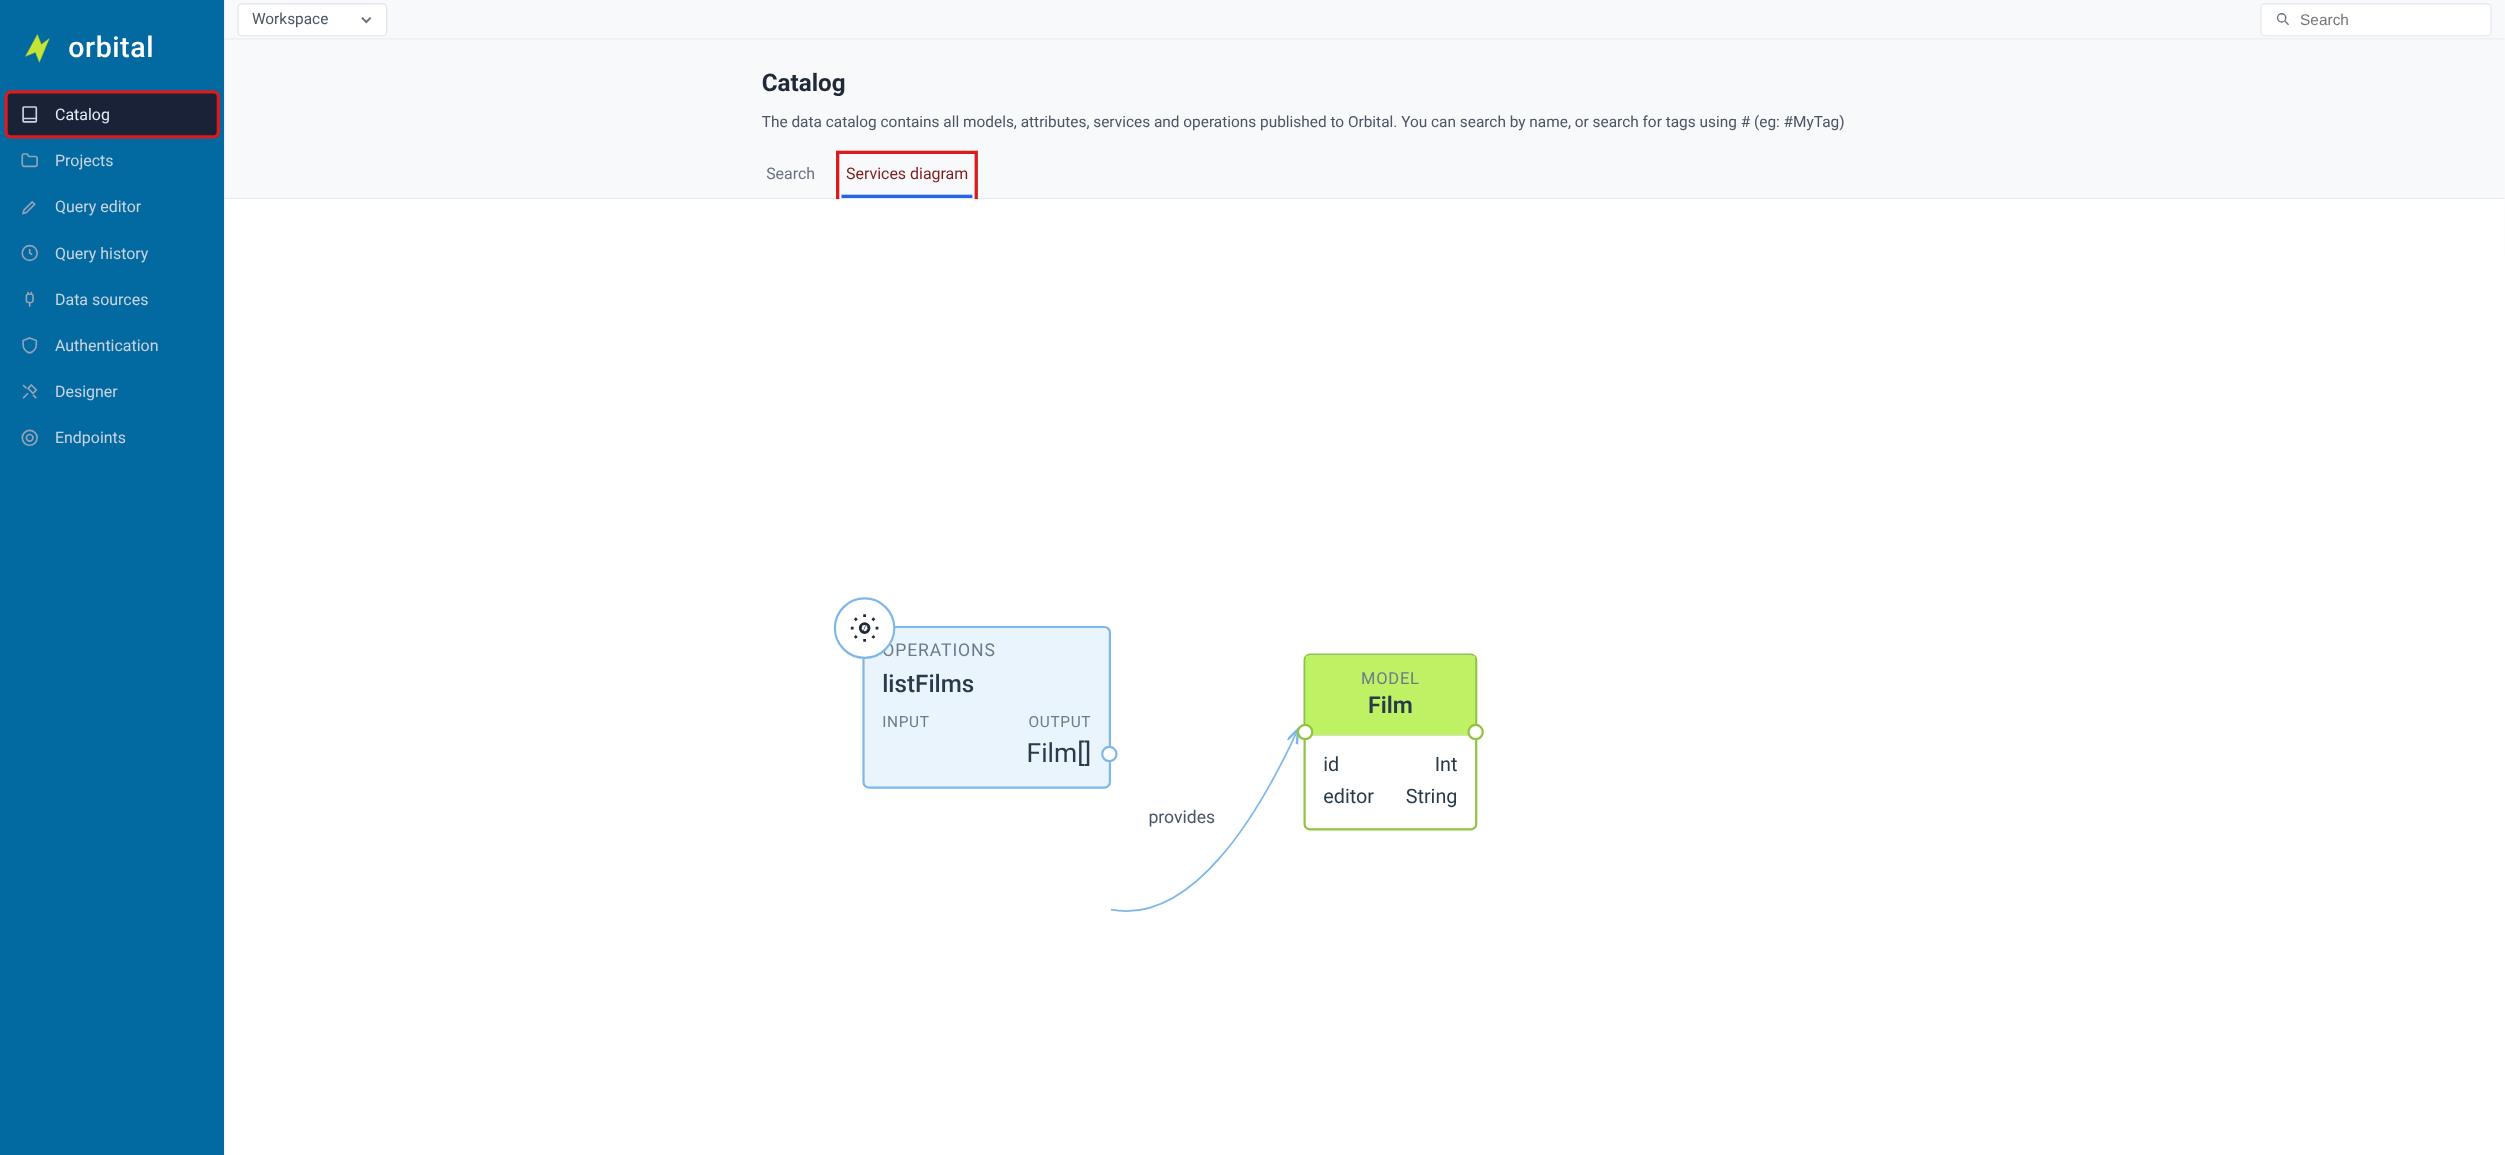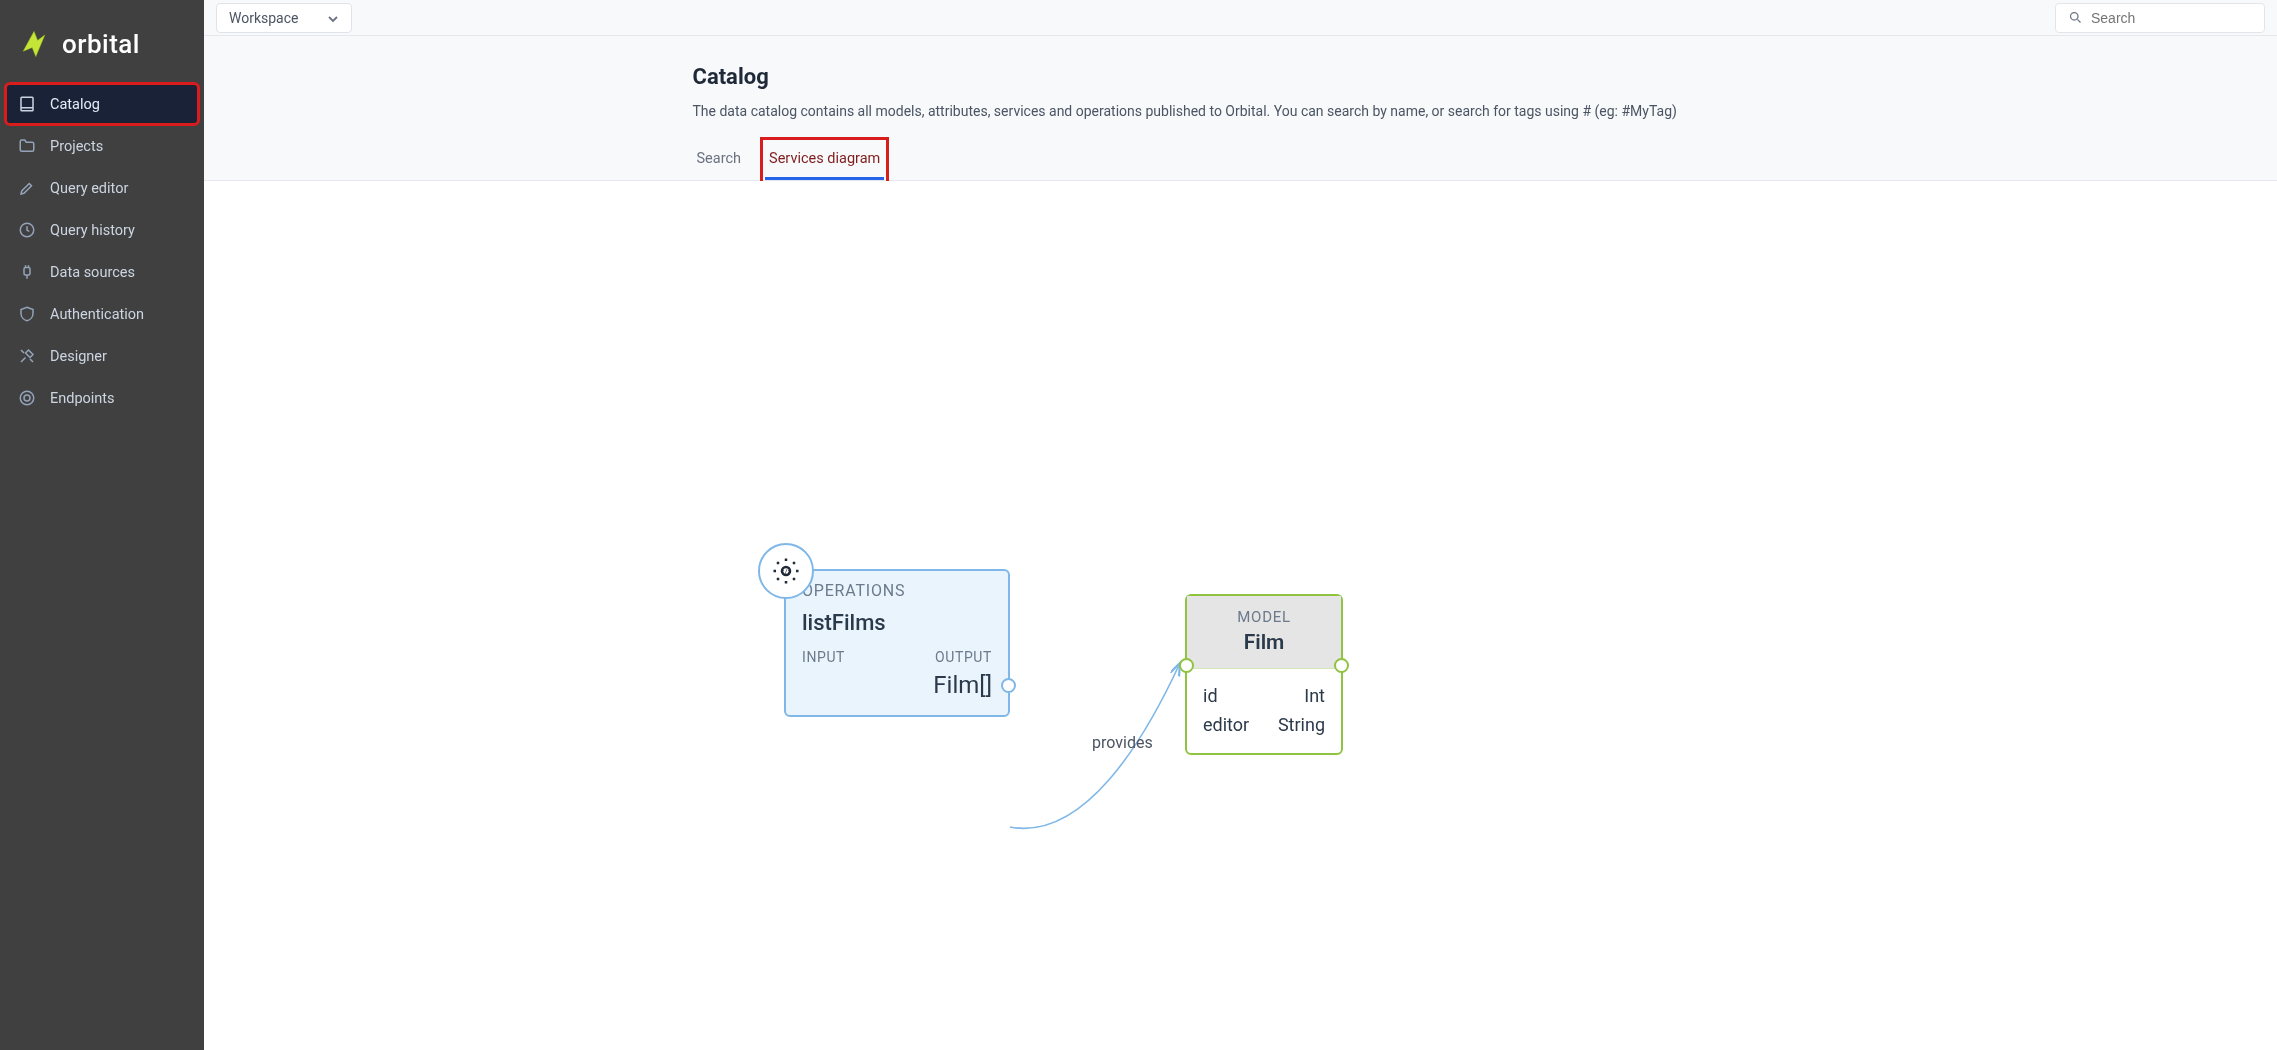--- a/index.html
+++ b/index.html
@@ -1,19 +1,19 @@
 <!DOCTYPE html>
 <html><head>
 <meta charset="utf-8">
 <style>
 * { margin: 0; padding: 0; box-sizing: border-box; }
 body { font-family: -apple-system, BlinkMacSystemFont, "Segoe UI", Roboto, sans-serif; background: #fff; color: #1a1a2e; overflow: hidden; }
 .app { display: flex; width: 100vw; height: 100vh; }
 
-.sidebar { width: 204px; background: #404040; color: #cbd5e1; display: flex; flex-direction: column; padding-top: 12px; }
+.sidebar { width: 204px; background: #0369a1; color: #cbd5e1; display: flex; flex-direction: column; padding-top: 12px; }
 .logo { display: flex; align-items: center; gap: 10px; padding: 14px 16px 22px 16px; }
 .logo-mark { width: 36px; height: 36px; position: relative; }
 .logo-text { font-size: 26px; font-weight: 500; color: #fff; letter-spacing: 0.5px; }
 .nav { display: flex; flex-direction: column; gap: 2px; padding: 0 6px; }
 .nav-item { display: flex; align-items: center; gap: 14px; padding: 11px 12px; border-radius: 4px; cursor: pointer; color: #cbd5e1; font-size: 14.5px; }
 .nav-item.active { background: #1a2238; color: #e6edf7; }
 .nav-item.highlighted { outline: 3px solid #d91c1c; outline-offset: -1px; }
 .nav-icon { width: 18px; height: 18px; display: inline-flex; align-items: center; justify-content: center; color: #94a3b8; }
 .nav-item.active .nav-icon { color: #cbd5e1; }
 
@@ -46,32 +46,32 @@
 .ops-label { font-size: 16px; color: #6b7a8c; letter-spacing: 0.8px; margin-bottom: 10px; }
 .op-name { font-size: 22px; color: #2b3a4a; font-weight: 500; margin-bottom: 14px; }
 .io-row { display: flex; justify-content: space-between; }
 .io-col { display: flex; flex-direction: column; gap: 6px; }
 .io-label { font-size: 14px; color: #6b7a8c; letter-spacing: 0.6px; }
 .io-value { font-size: 24px; color: #2b3a4a; }
 
 .gear-badge { position: absolute; left: -28px; top: -28px; width: 56px; height: 56px; border-radius: 50%; background: #fff; border: 2px solid #7fb8e8; display: flex; align-items: center; justify-content: center; }
 
 .node-model { left: 981px; top: 413px; width: 158px; border: 2px solid #8fc341; background: #fff; }
-.node-model-head { padding: 12px 16px 14px 16px; text-align: center; border-bottom: 1px solid #d4e5b6; background: #e5e5e5; }
+.node-model-head { padding: 12px 16px 14px 16px; text-align: center; border-bottom: 1px solid #d4e5b6; background: #bef264; }
 .node-model-type { font-size: 15px; color: #6b7a8c; letter-spacing: 0.7px; margin-bottom: 4px; }
 .node-model-name { font-size: 21px; color: #2b3a4a; font-weight: 600; }
 .node-model-body { padding: 12px 16px 14px 16px; }
 .field-row { display: flex; justify-content: space-between; padding: 4px 0; font-size: 18px; color: #2b3a4a; }
 
 .port { position: absolute; width: 15px; height: 15px; border-radius: 50%; background: #fff; border: 2px solid #6b7a8c; }
 .port-api-out { right: -8px; bottom: 22px; border-color: #7fb8e8; }
 .port-model-in { left: -8px; top: 62px; border-color: #8fc341; }
 .port-model-out { right: -8px; top: 62px; border-color: #8fc341; }
 
-.edge-label { position: absolute; left: 888px; top: 552px; font-size: 16px; color: #4b5563; }
+.edge-label { position: absolute; left: 840px; top: 552px; font-size: 16px; color: #4b5563; }
 
 svg.edge { position: absolute; left: 0; top: 0; width: 100%; height: 100%; pointer-events: none; overflow: visible; }
 </style>
 </head>
 <body>
 
 <div class="app">
   <aside class="sidebar">
     <div class="logo">
       <span class="logo-mark">

